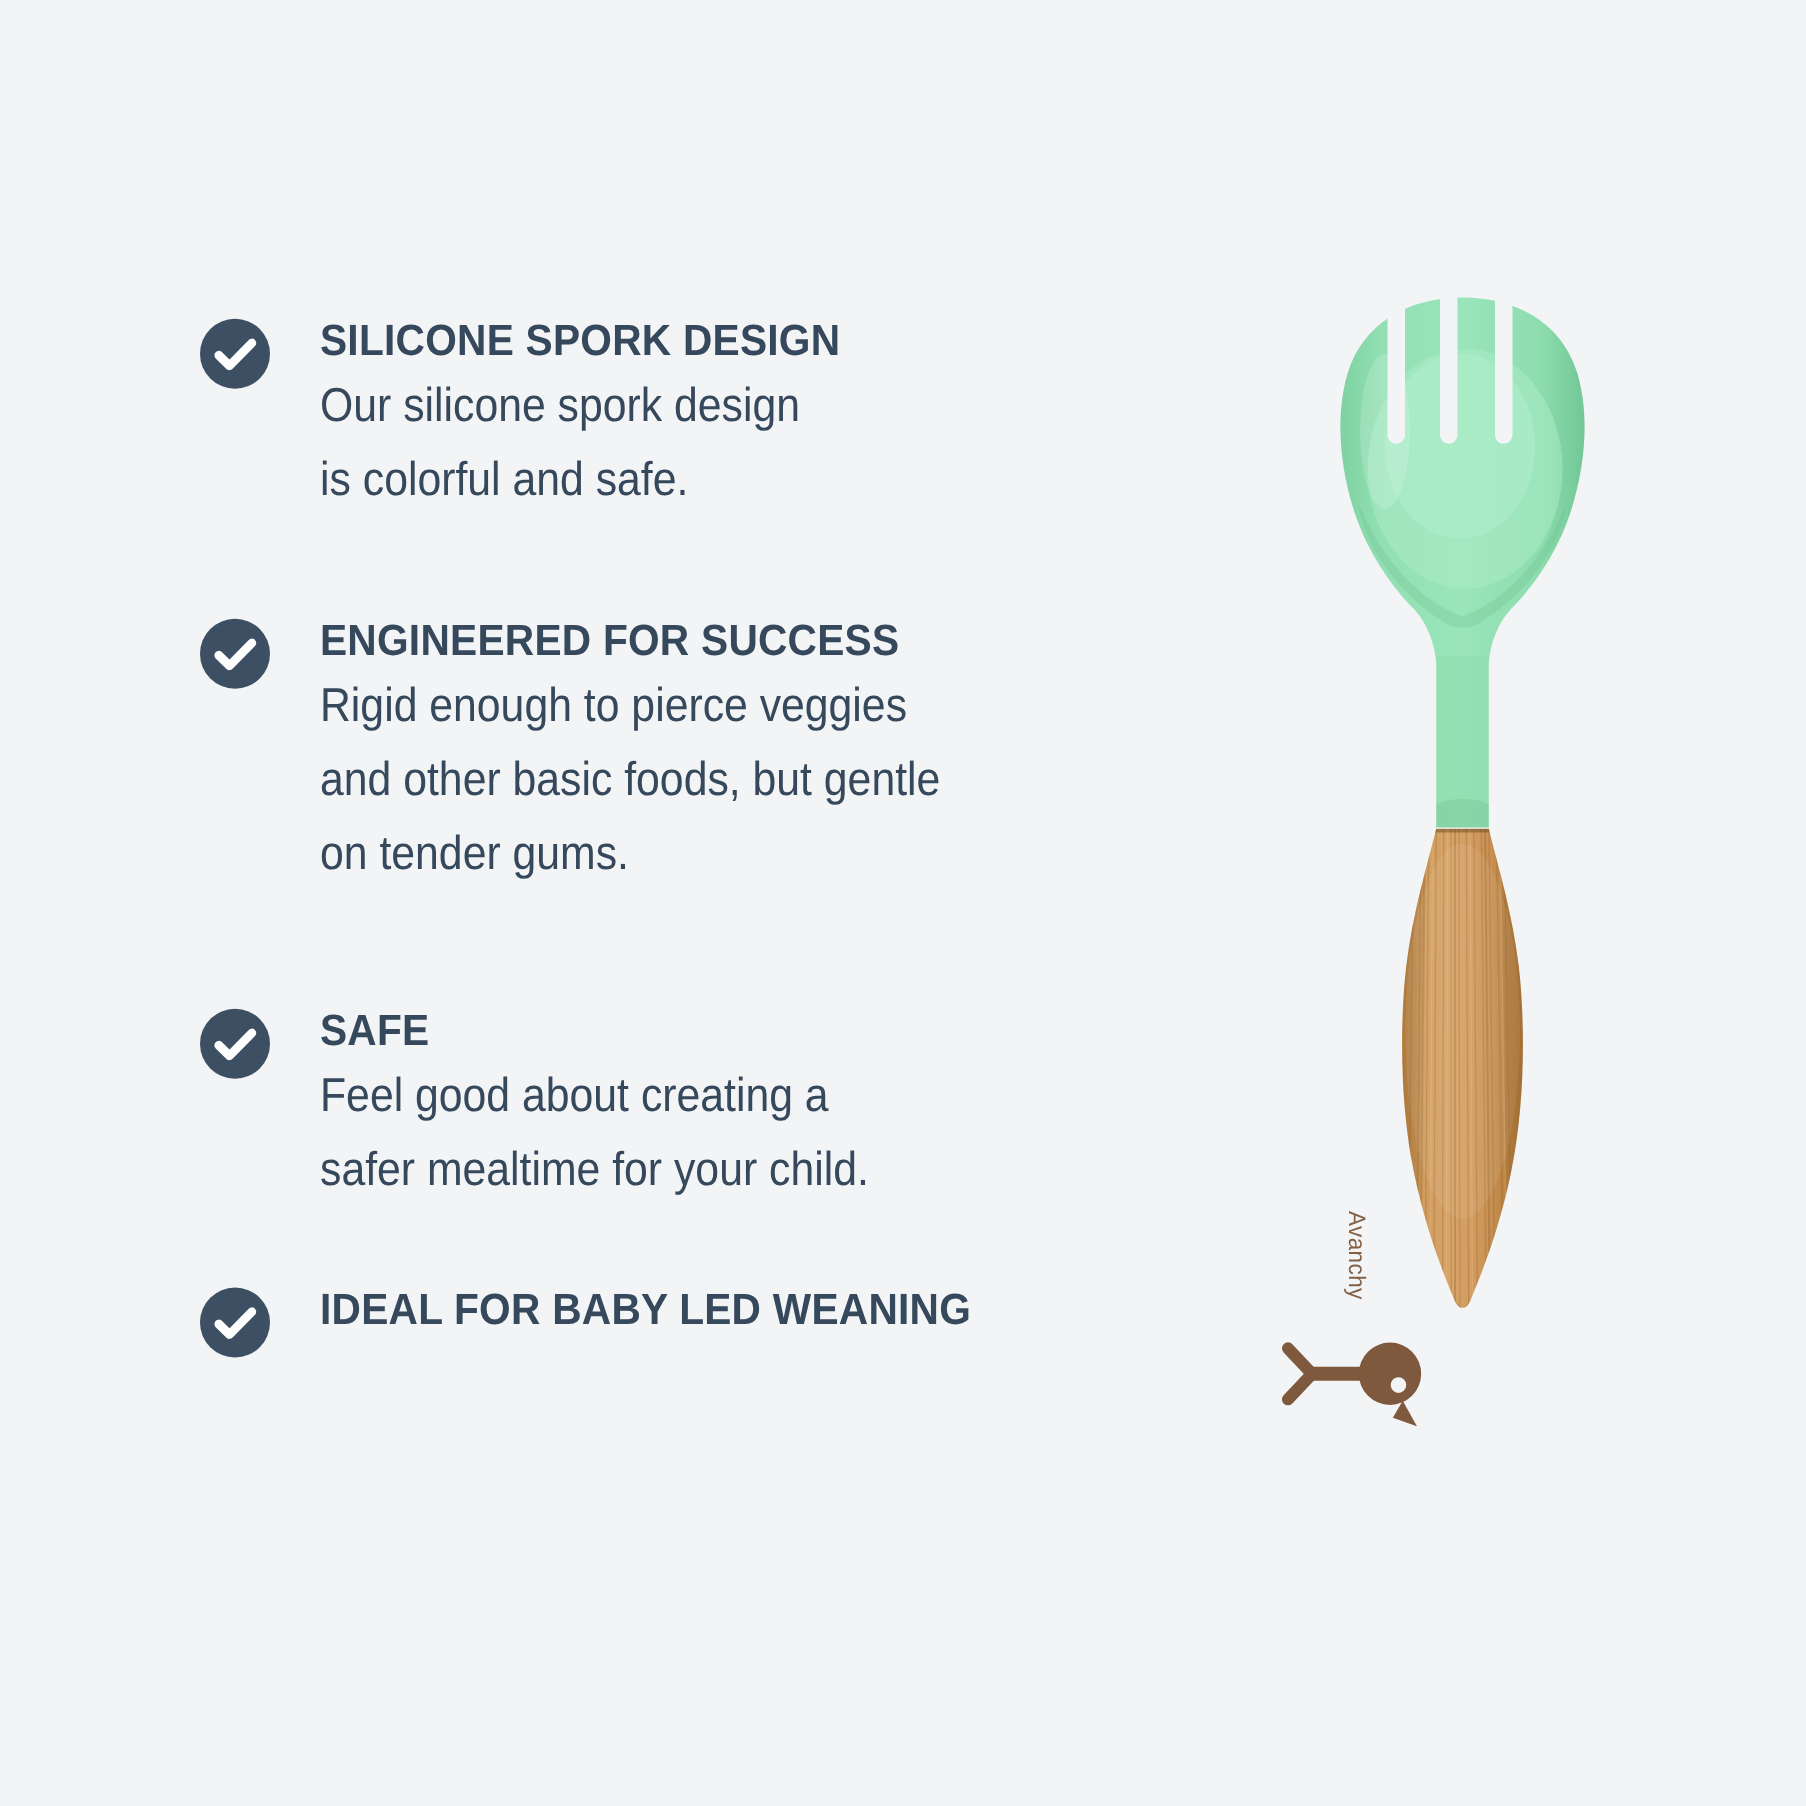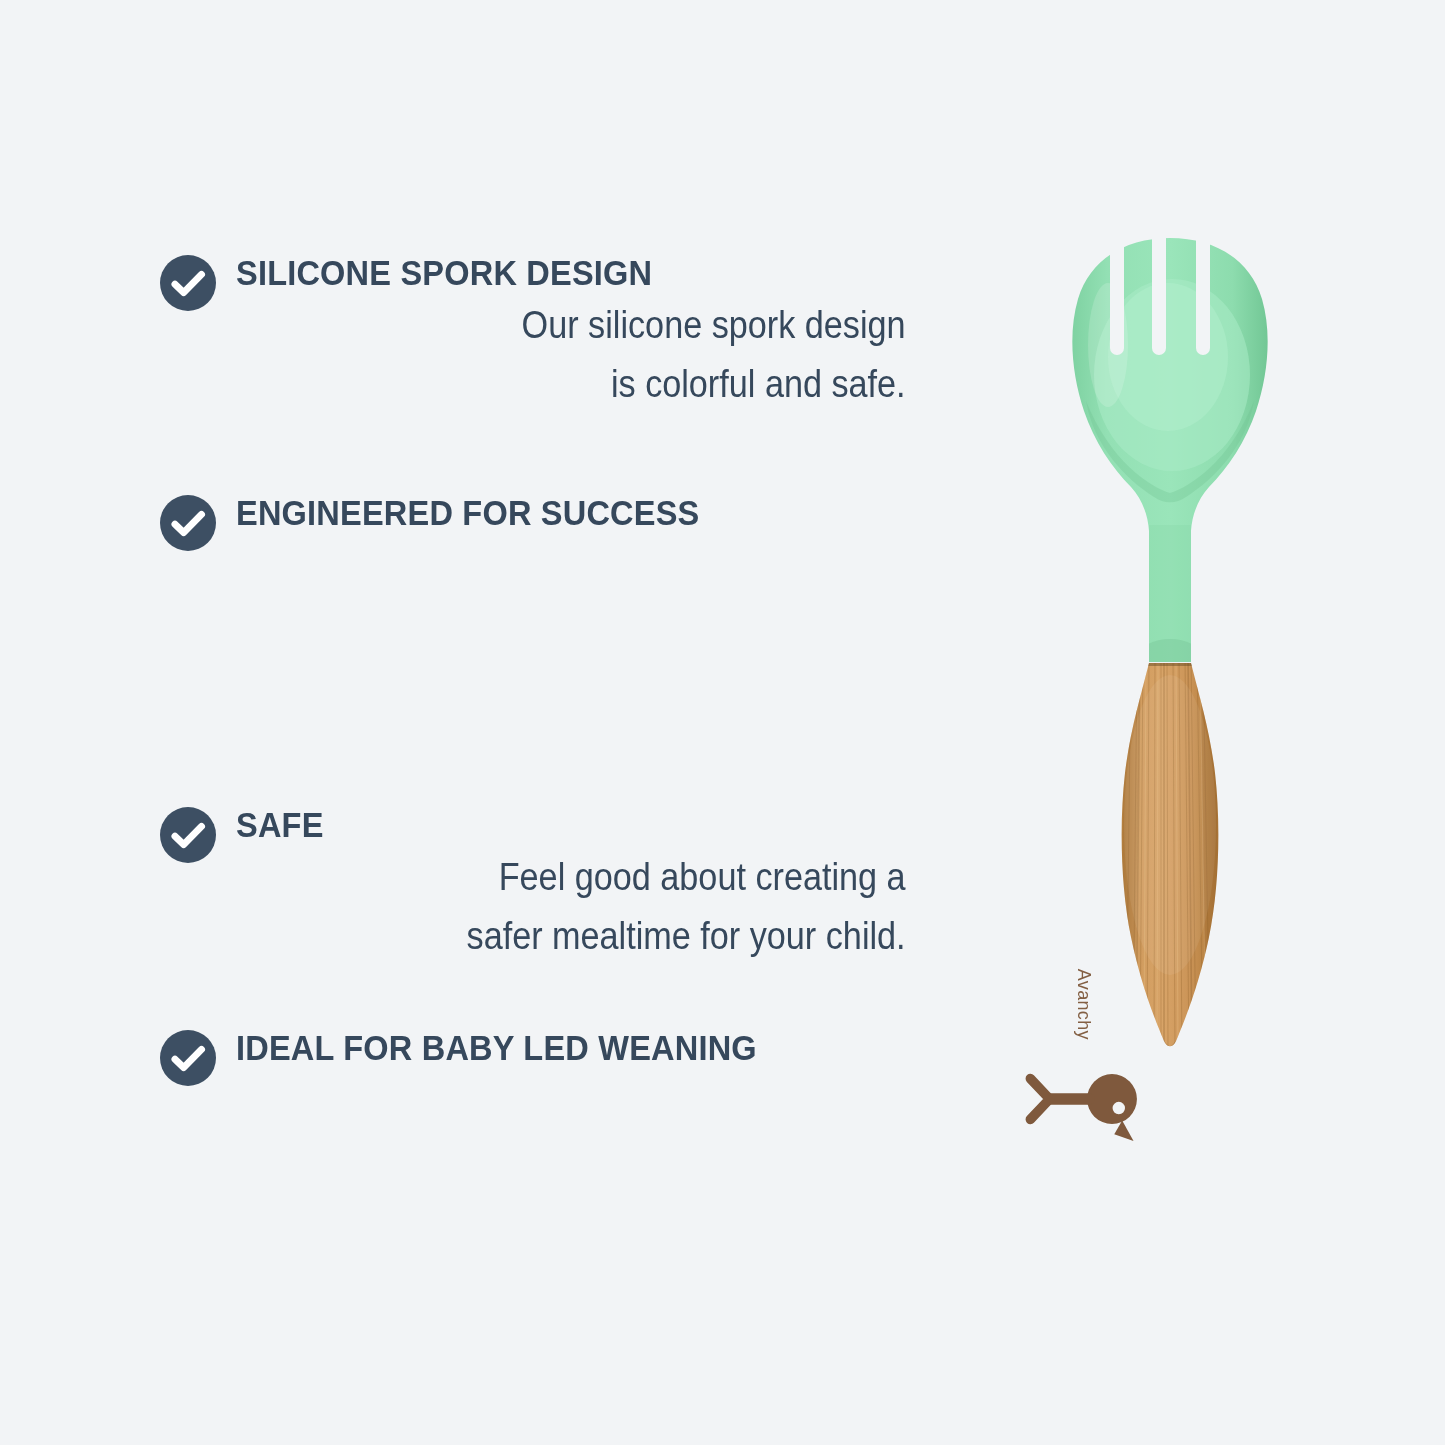--- a/index.html
+++ b/index.html
@@ -25,35 +25,35 @@
   .feature[data-idx="3"]{ top:775px; }
 
   .check-badge{
     position:absolute; left:0; top:0;
     width:56px;height:56px;border-radius:50%;
     background:#3d4f63;
     display:flex;align-items:center;justify-content:center;
   }
   .check-badge svg{ display:block; }
 
-  .feat-body{ margin-left:76px; }
+  .feat-body{ margin-left:96px; }
 
   .feat-heading{
     font-family:"Liberation Sans", sans-serif;
     font-weight:bold;
     font-size:35px;
     letter-spacing:0.2px;
     color:#36485c;
     line-height:1.0;
     margin:0 0 6px 0;
     transform:scaleX(0.93);
     transform-origin:left center;
     white-space:nowrap;
   }
-  .feat-lines{ margin:0;text-align:right; }
+  .feat-lines{ margin:0; }
   .feat-line{
     font-family:"Liberation Sans", sans-serif;
     font-weight:300;
     font-size:38px;
     color:#36485c;
     line-height:59px;
     transform:scaleX(0.90);
     transform-origin:left center;
     white-space:nowrap;
   }
@@ -109,20 +109,25 @@
     </div>
 
     <div class="feature" data-idx="1">
       <div class="check-badge">
         <svg viewBox="0 0 56 56" width="56" height="56" aria-hidden="true">
           <path d="M15 29.2 L23.6 37.6 L41.5 19.4" fill="none" stroke="#ffffff" stroke-width="7" stroke-linecap="round" stroke-linejoin="round"></path>
         </svg>
       </div>
       <div class="feat-body">
         <div class="feat-heading">ENGINEERED FOR SUCCESS</div>
+        <div class="feat-lines">
+          <div class="feat-line">Rigid enough to pierce veggies</div>
+          <div class="feat-line">and other basic foods, but gentle</div>
+          <div class="feat-line">on tender gums.</div>
+        </div>
       </div>
     </div>
 
     <div class="feature" data-idx="2">
       <div class="check-badge">
         <svg viewBox="0 0 56 56" width="56" height="56" aria-hidden="true">
           <path d="M15 29.2 L23.6 37.6 L41.5 19.4" fill="none" stroke="#ffffff" stroke-width="7" stroke-linecap="round" stroke-linejoin="round"></path>
         </svg>
       </div>
       <div class="feat-body">

